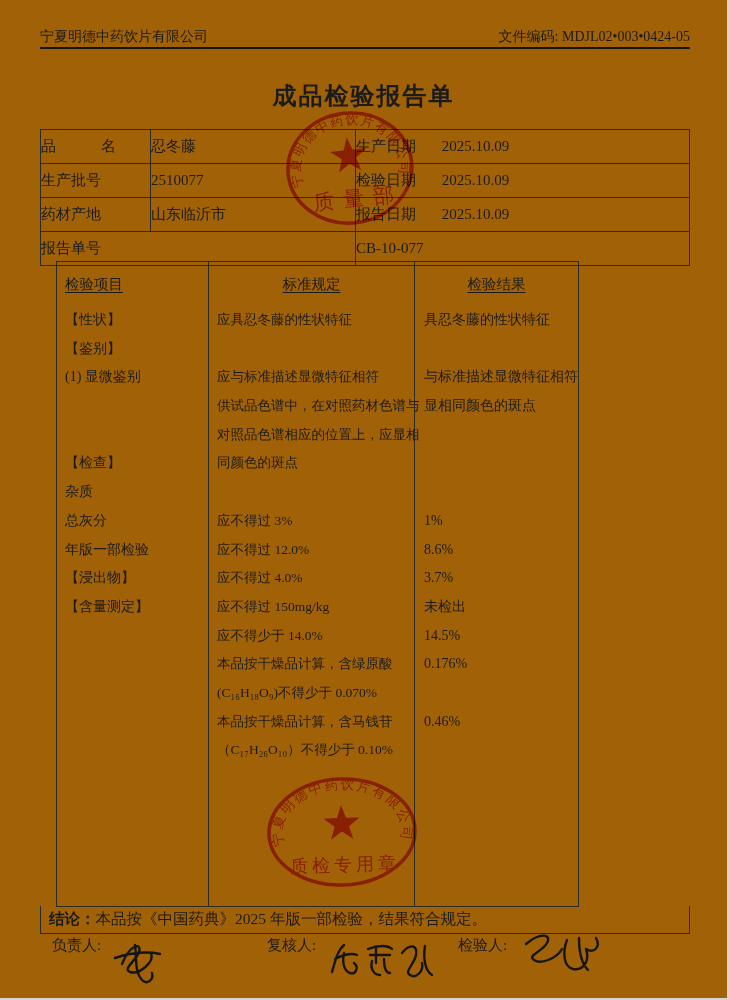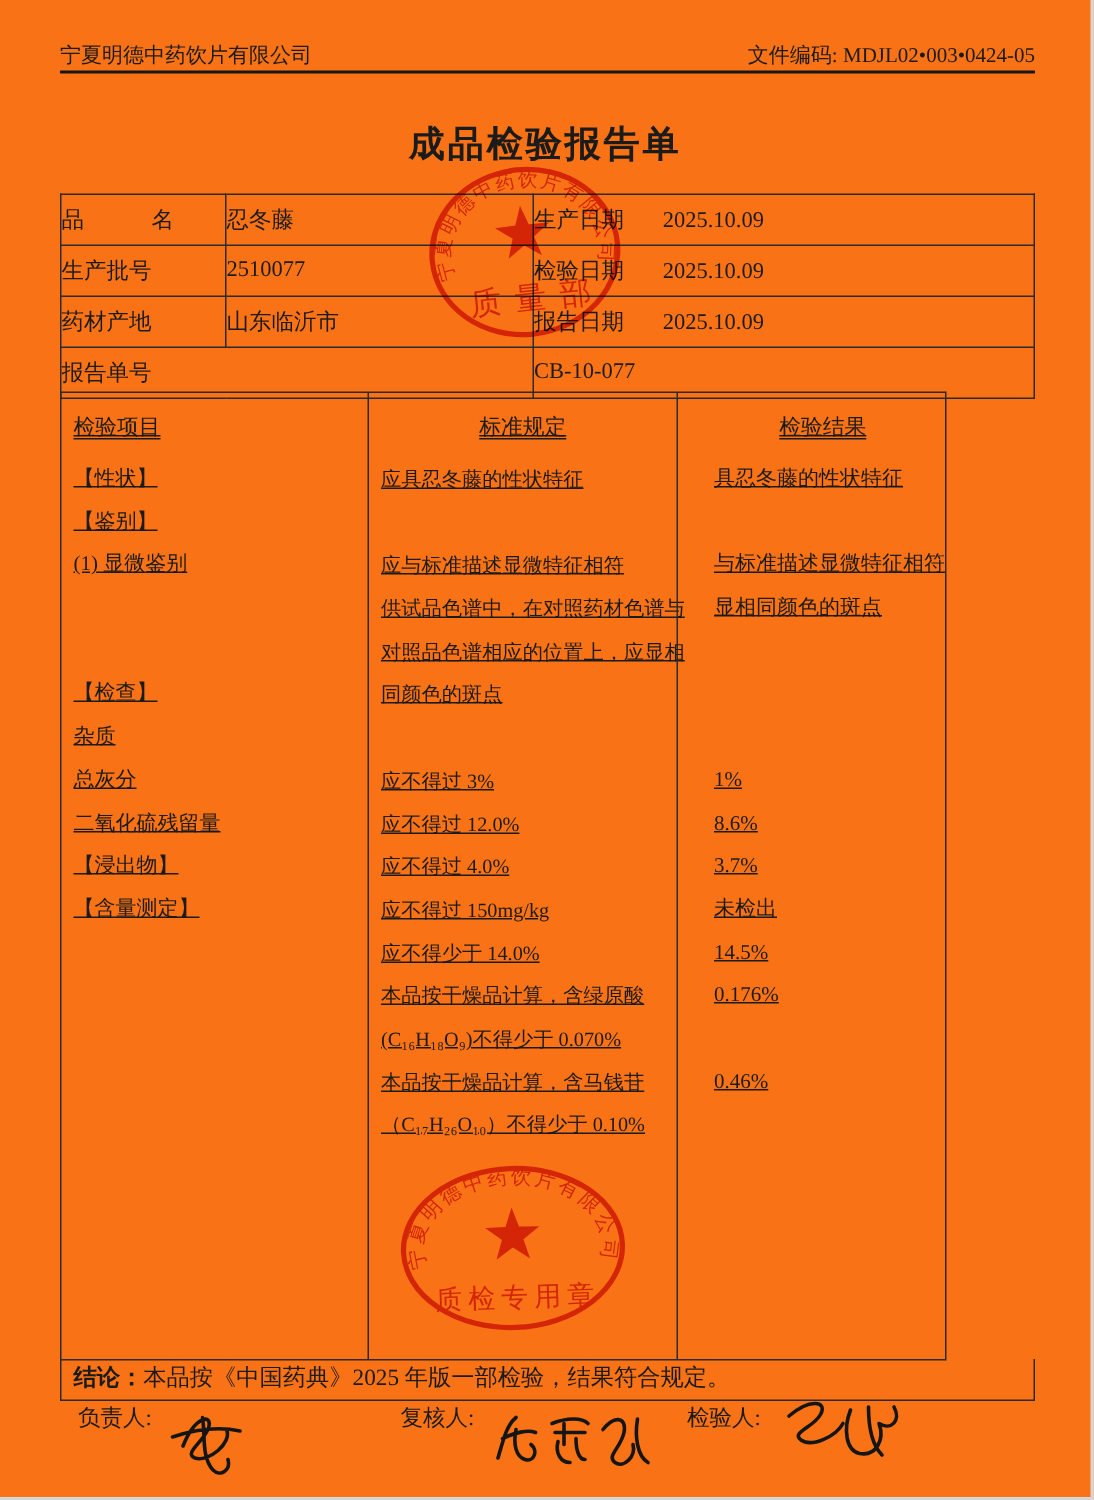--- a/index.html
+++ b/index.html
@@ -1,38 +1,38 @@
 <!DOCTYPE html>
 <html><head>
 <meta charset="utf-8">
 <style>
   html,body{margin:0;padding:0;background:#e8e8e8;}
   .page{
-    position:relative;width:729px;height:1000px;margin:0 auto;background:#f97316;
+    position:relative;width:729px;height:1000px;margin:0 auto;background:#a16207;
     font-family:"Liberation Serif","DejaVu Serif",serif;color:#1b1b1b;overflow:hidden;
     border-right:2px solid #d6d6d6;border-bottom:2px solid #d6d6d6;box-sizing:border-box;
   }
   
   .doc-header{position:absolute;left:40px;top:28px;width:650px;display:flex;justify-content:space-between;font-size:14px;}
   .header-rule{position:absolute;left:40px;top:47px;width:650px;height:2px;background:#161616;}
   .doc-title{position:absolute;left:0;top:80px;width:100%;text-align:center;font-size:24px;font-weight:700;letter-spacing:2px;}
   
   table.info{position:absolute;left:40px;top:129px;width:650px;border-collapse:collapse;table-layout:fixed;}
   table.info td{border:1.5px solid #2b2b2b;height:33px;font-size:15px;padding:0;vertical-align:middle;overflow:hidden;}
   td.i-label{padding-left:10px;}
   td.i-value{padding-left:10px;font-size:16px;}
   td.i-right{padding-left:8px;}
   .r-label{display:inline-block;width:82px;font-size:15px;}
   .r-value{font-size:15px;}
   
-  .main-table{position:absolute;left:40px;top:261px;width:591px;height:646px;border:1.5px solid #2b2b2b;box-sizing:border-box;display:flex;text-decoration:underline;}
+  .main-table{position:absolute;left:56px;top:261px;width:523px;height:646px;border:1.5px solid #2b2b2b;box-sizing:border-box;display:flex;}
   .m-col{position:relative;box-sizing:border-box;}
   .m-col-item{width:216px;}
   .m-col-std{width:206px;border-left:1.5px solid #2b2b2b;}
-  .m-col-result{flex:1;border-left:1.5px solid #2b2b2b;padding-left:15px;}
+  .m-col-result{flex:1;border-left:1.5px solid #2b2b2b;}
   .m-head{height:44px;display:flex;align-items:center;font-size:14.5px;}
   .m-head span{text-decoration:underline;text-underline-offset:3px;}
   .m-head-left{justify-content:flex-start;padding-left:8px;}
   .m-head-center{justify-content:center;}
   .m-line{height:28.7px;line-height:28.7px;font-size:14px;white-space:nowrap;padding-left:8px;}
   .m-col-std .m-line{font-size:13.5px;}
   .m-col-result .m-line{padding-left:9px;}
   
   .conclusion{position:absolute;left:40px;top:905.5px;width:650px;height:28px;border:1.5px solid #2b2b2b;border-top:none;box-sizing:border-box;line-height:25px;font-size:15.5px;padding-left:8px;white-space:nowrap;}
   .conclusion .c-label{font-weight:700;}
@@ -106,21 +106,21 @@
       <div>
 
       <div class="m-line">【性状】</div>
           <div class="m-line">【鉴别】</div>
           <div class="m-line">(1) 显微鉴别</div>
           <div class="m-line"></div>
           <div class="m-line"></div>
           <div class="m-line">【检查】</div>
           <div class="m-line">杂质</div>
           <div class="m-line">总灰分</div>
-          <div class="m-line">二氧化硫残留量</div>
+          <div class="m-line">年版一部检验</div>
           <div class="m-line">【浸出物】</div>
           <div class="m-line">【含量测定】</div>
           <div class="m-line"></div>
           <div class="m-line"></div>
           <div class="m-line"></div>
         </div>
     </div>
     <div class="m-col m-col-std">
       <div class="m-head m-head-center">
           <span>标准规定</span>

